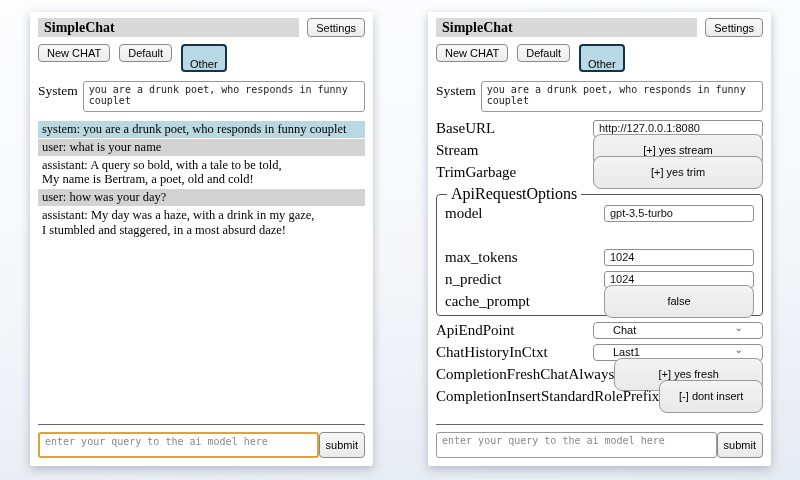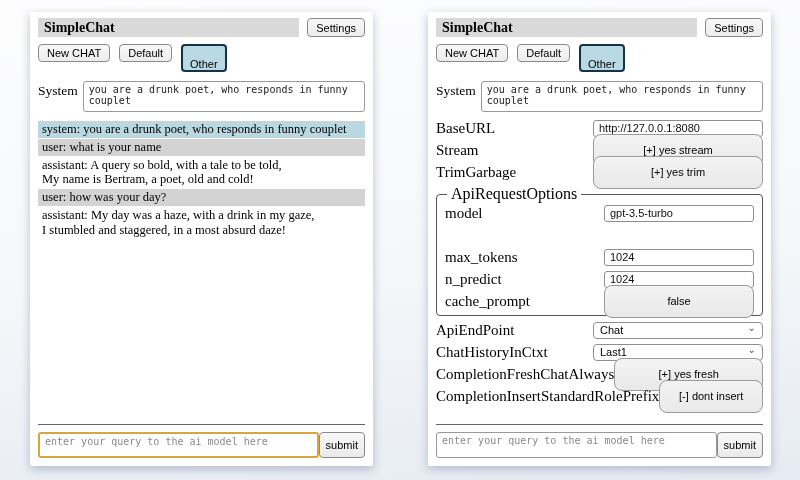--- a/index.html
+++ b/index.html
@@ -82,21 +82,21 @@
   input.text::placeholder { color:#9a9a9a; }
   button.wide {
     width:100%; height:33px; font-family:"Liberation Sans", sans-serif; font-size:11px;
     background:linear-gradient(#f3f3f3,#e9e9e9); border:1px solid #9a9a9a;
     border-radius:8px; cursor:pointer; padding:4px;
   }
   .selectbox {
     width:100%; height:17px; background:#fff; border:1px solid #8f8f8f; border-radius:4px;
     font-family:"Liberation Sans", sans-serif; font-size:11px;
     display:flex; align-items:center; justify-content:space-between;
-    padding:0 6px; cursor:pointer;
+    padding:0 19px; cursor:pointer;
   }
   .selectbox .chev { color:#555; font-size:10px; line-height:8px; margin-top:-4px; }
   fieldset {
     border:1px solid #555; border-radius:4px; margin:1px 0 5px 0; padding:1px 8px 1px 8px;
   }
   legend { font-size:16px; padding:0 4px; margin-left:2px; }
 </style>
 </head>
 <body>
 

